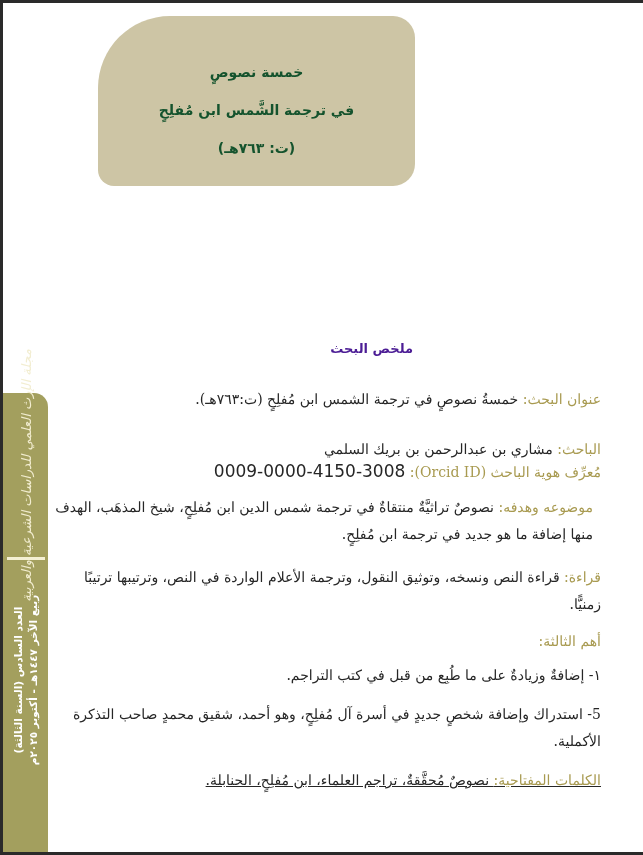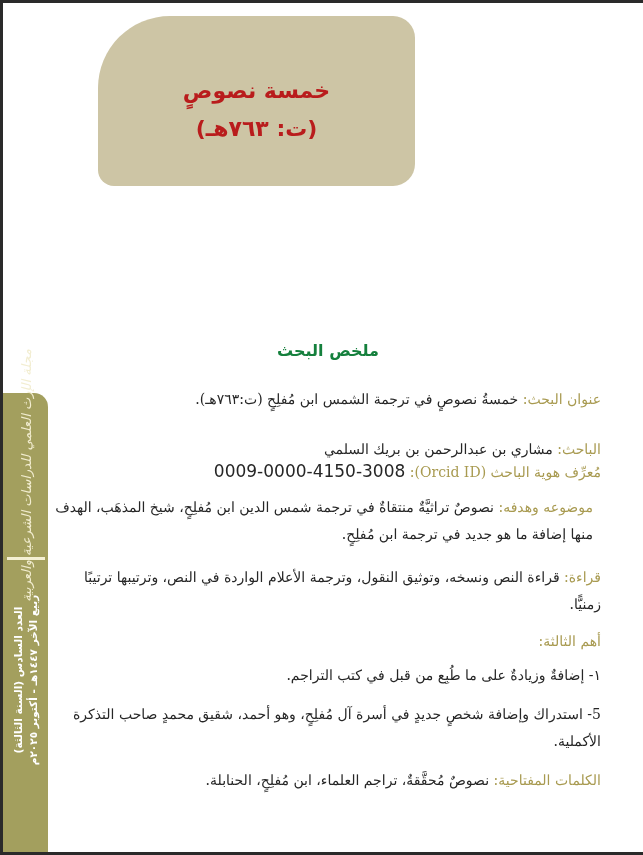--- a/index.html
+++ b/index.html
@@ -18,24 +18,24 @@
       position: absolute;
       left: 95px; top: 13px;
       width: 317px; height: 170px;
       background: #cdc5a5;
       border-radius: 72px 22px 22px 16px;
       display: flex; flex-direction: column;
       align-items: center; justify-content: center;
       padding-top: 18px;
     }
     .title-line {
-      color: #b91c1c;
+      color: #14532d;
       font-family: "DejaVu Sans", sans-serif;
       font-weight: bold;
-      font-size: 22px;
+      font-size: 14px;
       line-height: 38px;
       direction: rtl;
       text-align: center;
       white-space: nowrap;
     }
     .side-strip {
       position: absolute;
       left: 0; top: 390px;
       width: 45px; height: 462px;
       background: #a39f5e;
@@ -79,26 +79,25 @@
     .side-issue .rot span {
       color: #ffffff;
       font-family: "DejaVu Sans", sans-serif;
       font-weight: bold;
       font-size: 10.5px;
       line-height: 15px;
     }
     .section-heading {
       position: absolute;
       top: 338px; left: 240px; width: 170px;
-      text-align: center;
       direction: rtl;
-      color: #15803d;
+      color: #4c1d95;
       font-family: "DejaVu Sans", sans-serif;
       font-weight: bold;
-      font-size: 16px;
+      font-size: 13px;
     }
     .abstract {
       position: absolute;
       left: 60px; top: 378px;
       width: 538px;
       direction: rtl;
       text-align: right;
       font-family: "DejaVu Serif", serif;
       font-size: 14px;
       color: #262626;
@@ -107,29 +106,30 @@
     .label { color: #a89a50; }
     .ltr { direction: ltr; unicode-bidi: embed; font-family: "DejaVu Sans", sans-serif; font-size: 17px; }
     .p-title { position: absolute; top: 5px; right: 0; width: 100%; }
     .p-author { position: absolute; top: 55px; right: 0; width: 100%; }
     .p-orcid { position: absolute; top: 77px; right: 0; width: 100%; }
     .p-subject { position: absolute; top: 113px; right: 8px; width: 100%; }
     .p-method { position: absolute; top: 183px; right: 0; width: 100%; }
     .p-results-h { position: absolute; top: 247px; right: 0; width: 100%; }
     .p-r1 { position: absolute; top: 281px; right: 0; width: 100%; }
     .p-r2 { position: absolute; top: 320px; right: 0; width: 100%; }
-    .p-keywords { position: absolute; top: 386px; right: 0; width: 100%; }
+    .p-keywords { position: absolute; top: 386px; right: 0; width: 100%; text-decoration: underline; }
   </style>
 </head>
 <body>
 
 <div class="page">
 
   <div class="title-box">
     <div class="title-line">خمسة نصوصٍ</div>
+    <div class="title-line">في ترجمة الشَّمس ابن مُفلِحٍ</div>
     <div class="title-line">(ت: ٧٦٣هـ)</div>
   </div>
 
   <div class="side-strip">
     <div class="side-journal">
       <span>مجلة الإرث العلمي للدراسات الشرعية والعربية</span>
     </div>
     <div class="bar-line"></div>
     <div class="side-issue">
       <div class="rot">

